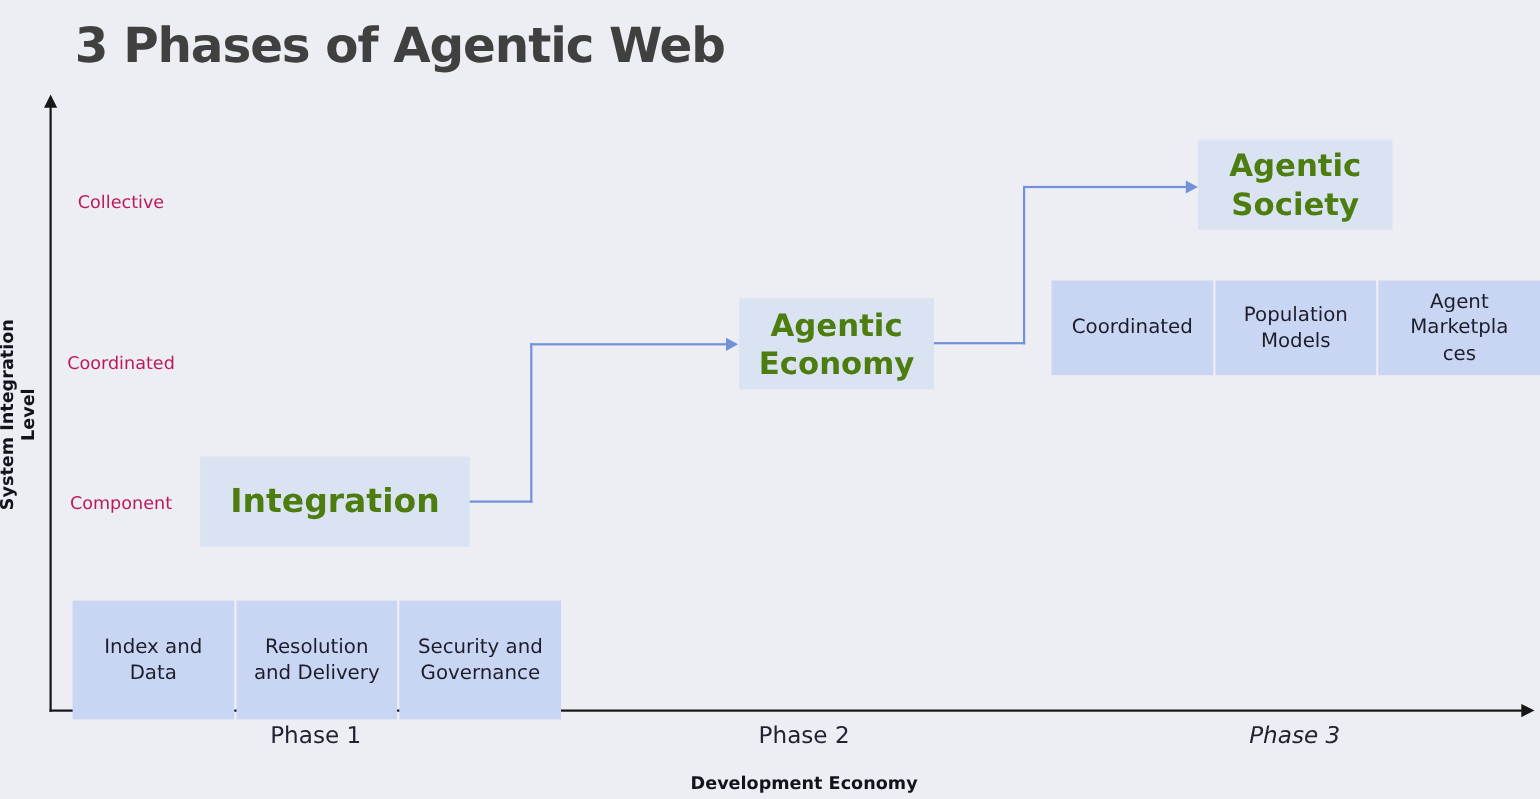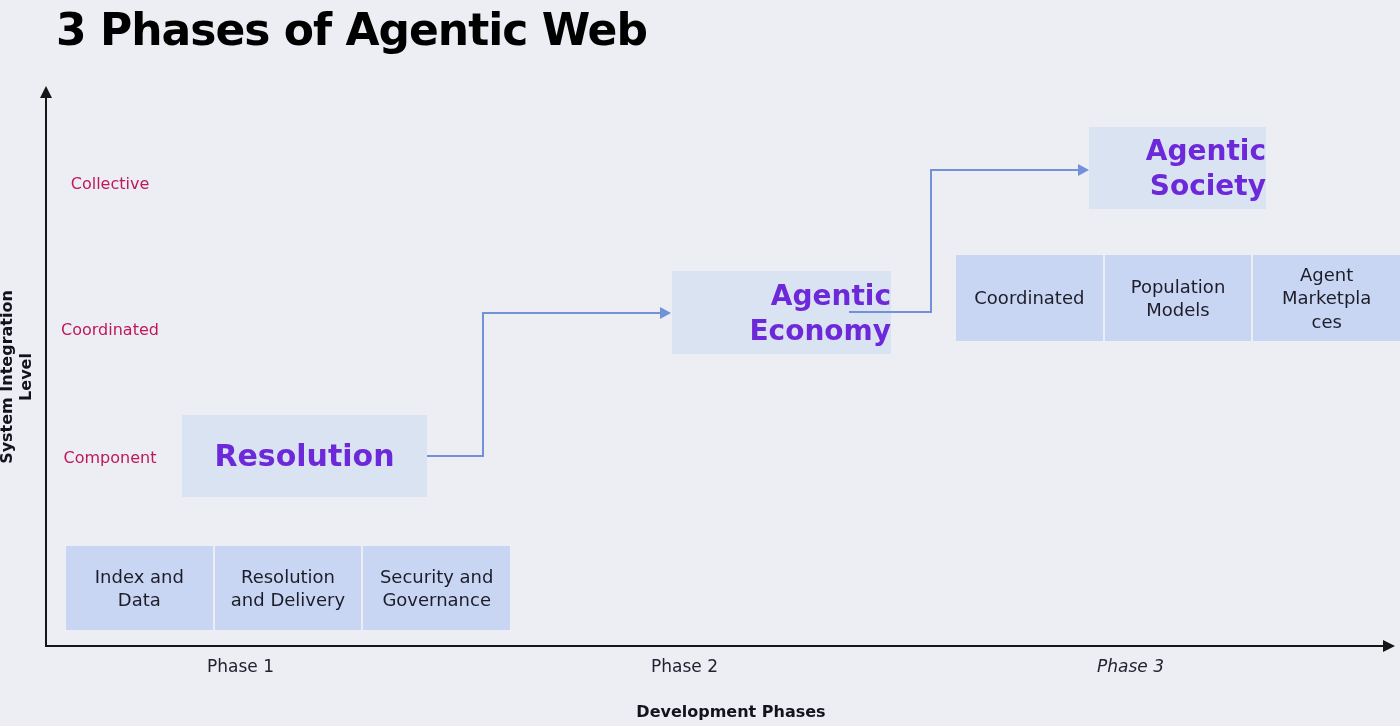--- a/index.html
+++ b/index.html
@@ -8,23 +8,23 @@
     background:#eceef4;
   }
   .stage{
     position:relative;
     width:1400px;height:726px;
     background:#eceef4;
     overflow:hidden;
   }
   
   .page-title{
-    position:absolute;left:56px;top:4px;margin:0;
+    position:absolute;left:56px;top:4px;margin:12px;
     font-size:44px;font-weight:800;letter-spacing:-1px;
-    color:#000000;
+    color:#404040;
   }
   
   .axis{position:absolute;background:#161616;}
   .y-axis-line{left:45px;top:97px;width:2px;height:550px;}
   .x-axis-line{left:45px;top:645px;width:1340px;height:2px;}
   .arrowhead{position:absolute;width:0;height:0;}
   .arrow-up-black{
     left:40px;top:86px;
     border-left:6px solid transparent;border-right:6px solid transparent;
     border-bottom:12px solid #161616;
@@ -47,43 +47,43 @@
   }
   
   .ytick{
     position:absolute;left:50px;width:120px;text-align:center;
     font-size:16px;color:#be185d;
   }
   .ytick.t0{top:174px;}
   .ytick.t1{top:320px;}
   .ytick.t2{top:448px;}
   .xtick{
-    position:absolute;top:656px;width:160px;
-    font-size:17px;color:#222230;
+    position:absolute;top:656px;width:160px;text-align:center;
+    font-size:21px;color:#222230;
   }
   .xtick.t0{left:207px;}
   .xtick.t1{left:651px;}
   .xtick.t2{left:1097px;font-style:italic;}
   
   .main-box{
     position:absolute;
     background:#d9e3f2;
     display:flex;align-items:center;justify-content:center;
-    text-align:right;
-    font-weight:800;color:#6d28d9;
+    text-align:center;
+    font-weight:800;color:#4d7c0f;
     line-height:1.25;
   }
   .main-foundations{left:182px;top:415px;width:245px;height:82px;font-size:30px;}
-  .main-economy{left:672px;top:271px;width:177px;height:83px;font-size:28px;padding-left:42px;}
+  .main-economy{left:672px;top:271px;width:177px;height:83px;font-size:28px;}
   .main-society{left:1089px;top:127px;width:177px;height:82px;font-size:28px;}
   
   .sub-group{
     position:absolute;display:flex;gap:2px;
   }
-  .sub-group.g0{left:66px;top:546px;width:444px;height:84px;}
+  .sub-group.g0{left:66px;top:546px;width:444px;height:108px;}
   .sub-group.g1{left:508px;top:400px;width:447px;height:85px;}
   .sub-group.g2{left:956px;top:255px;width:444px;height:86px;}
   .sub-box{
     flex:1 1 0;
     background:#c9d6f3;
     display:flex;align-items:center;justify-content:center;
     text-align:center;
     font-size:18px;color:#1d1d2a;line-height:1.3;
     padding:4px 10px;box-sizing:border-box;
   }
@@ -111,31 +111,31 @@
 <div class="stage">
 
   <h1 class="page-title">3 Phases of Agentic Web</h1>
 
   <div class="axis y-axis-line"></div>
   <div class="arrowhead arrow-up-black"></div>
   <div class="axis x-axis-line"></div>
   <div class="arrowhead arrow-right-black"></div>
 
   <div class="y-axis-title">System Integration Level</div>
-  <div class="x-axis-title">Development Phases</div>
+  <div class="x-axis-title">Development Economy</div>
 
   <div class="ytick t0">Collective</div>
   <div class="ytick t1">Coordinated</div>
   <div class="ytick t2">Component</div>
 
   <div class="xtick t0">Phase 1</div>
   <div class="xtick t1">Phase 2</div>
   <div class="xtick t2">Phase 3</div>
 
-  <div class="main-box main-foundations">Resolution</div>
+  <div class="main-box main-foundations">Integration</div>
   <div class="main-box main-economy">Agentic Economy</div>
   <div class="main-box main-society">Agentic Society</div>
 
   <div class="sub-group g0">
     <div class="sub-box">Index and Data</div>
     <div class="sub-box">Resolution and Delivery</div>
     <div class="sub-box">Security and Governance</div>
   </div>
 
   <div class="sub-group g1">

